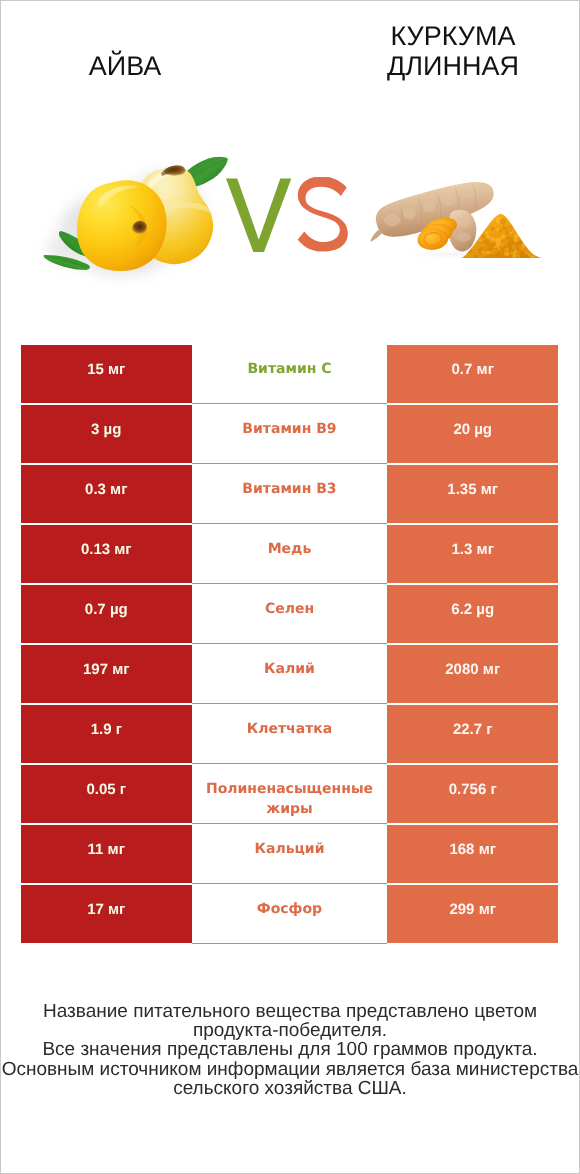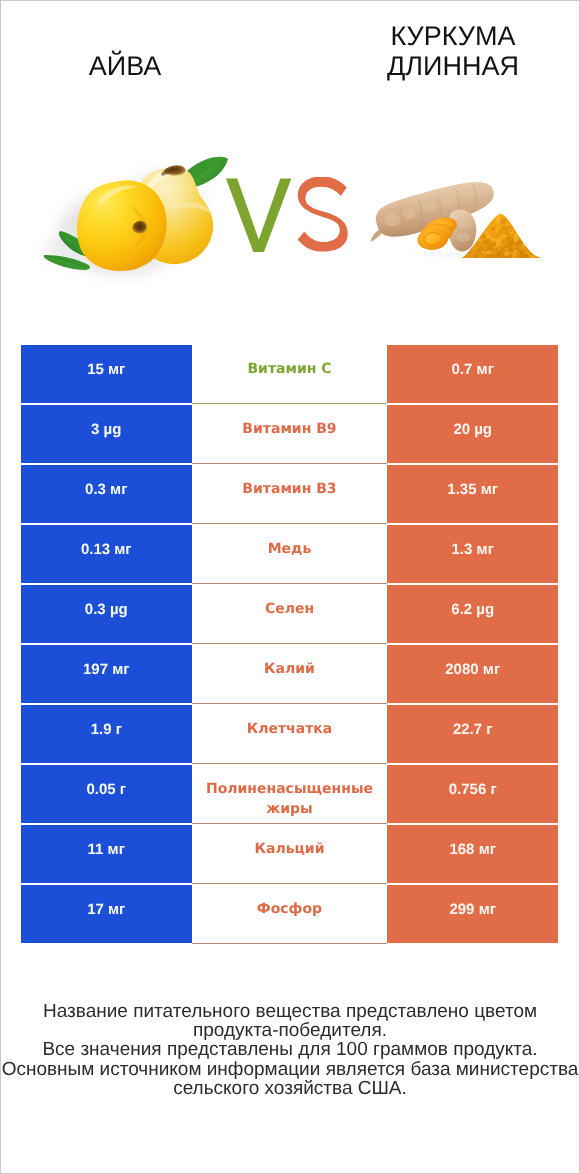--- a/index.html
+++ b/index.html
@@ -24,21 +24,21 @@
   .vs-v{fill:#7CA42E;}
   .vs-s{fill:#E06C48;}
 
   
   .table{position:absolute;left:21px;top:344.5px;width:537px;}
   .row{position:relative;height:60px;display:flex;}
   .cell{box-sizing:border-box;font-family:"Liberation Sans",sans-serif;
         font-size:15px;font-weight:700;text-align:center;line-height:20.2px;
         display:block;}
   .cell-left,.cell-right{width:179px;height:58.5px;padding-top:15px;}
-  .cell-left{background:#1d4ed8;color:#F6FCE8;text-align:center;}
+  .cell-left{background:#b91c1c;color:#F6FCE8;text-align:center;}
   .cell-right{background:#E06C48;color:#FEF6F2;}
   .cell-mid{width:205px;height:59px;background:#fff;
             font-family:"DejaVu Sans",sans-serif;font-size:14px;line-height:20.2px;
             border-bottom:1px solid #9BA857;overflow:hidden;
             padding:14.6px 6px 0;}
   .cell-mid.w-left{border-bottom-color:#9BA857;color:#7FA531;}
   .cell-mid.w-right{border-bottom-color:#BE8776;color:#DD6B47;}
 
   
   .footnote{position:absolute;left:0;top:1002.3px;width:580px;text-align:center;
@@ -391,21 +391,21 @@
         <div class="cell cell-left">0.3 мг</div>
         <div class="cell cell-mid w-right">Витамин B3</div>
         <div class="cell cell-right">1.35 мг</div>
       </div>
       <div class="row">
         <div class="cell cell-left">0.13 мг</div>
         <div class="cell cell-mid w-right">Медь</div>
         <div class="cell cell-right">1.3 мг</div>
       </div>
       <div class="row">
-        <div class="cell cell-left">0.3 µg</div>
+        <div class="cell cell-left">0.7 µg</div>
         <div class="cell cell-mid w-right">Селен</div>
         <div class="cell cell-right">6.2 µg</div>
       </div>
       <div class="row">
         <div class="cell cell-left">197 мг</div>
         <div class="cell cell-mid w-right">Калий</div>
         <div class="cell cell-right">2080 мг</div>
       </div>
       <div class="row">
         <div class="cell cell-left">1.9 г</div>

